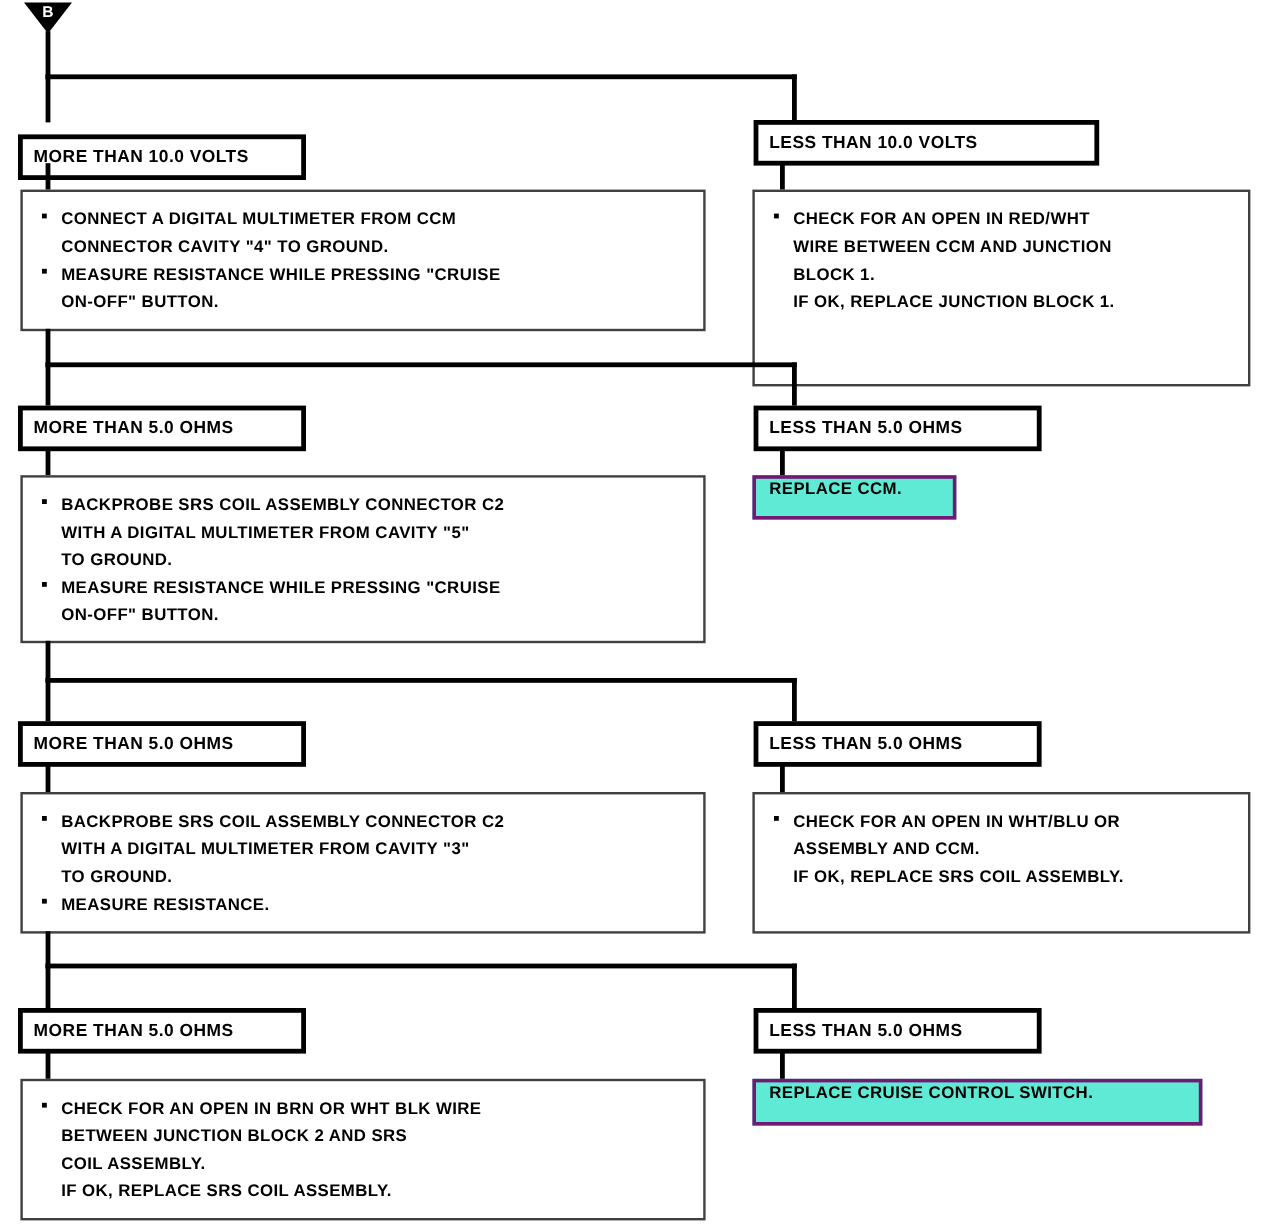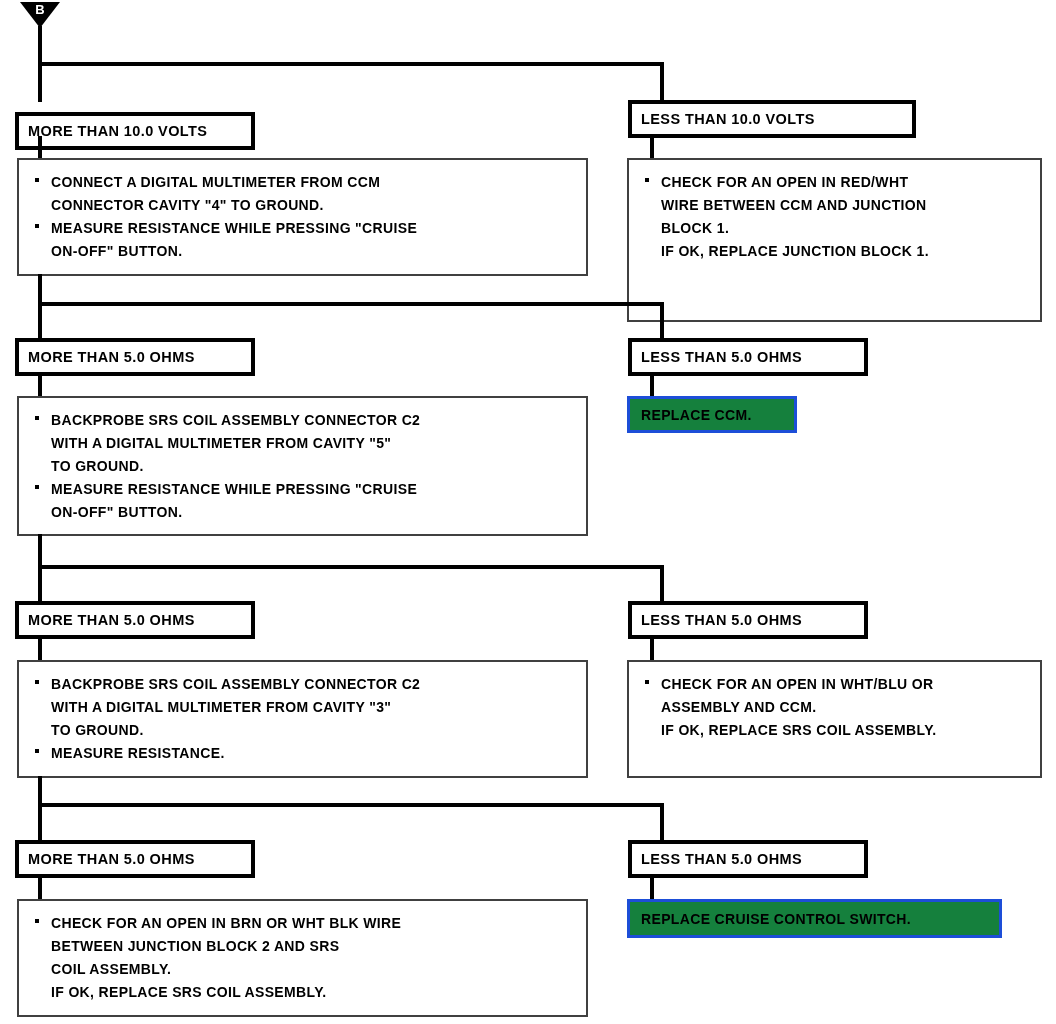--- a/index.html
+++ b/index.html
@@ -99,24 +99,23 @@
     font-weight: bold;
     letter-spacing: 0.35px;
     line-height: 22px;
     color: #000;
     white-space: nowrap;
     font-family: "Liberation Sans", sans-serif;
   }
   .plain-box {
     position: absolute;
     box-sizing: border-box;
-    border: 3px solid #1d4ed8;
-    background: #15803d;
+    border: 3px solid #701a75;
+    background: #5eead4;
     display: flex;
-    align-items: center;
     padding-left: 11px;
   }
   .plain-box span {
     font-size: 14px;
     font-weight: bold;
     letter-spacing: 0.35px;
     color: #000;
     white-space: nowrap;
     font-family: "Liberation Sans", sans-serif;
   }

